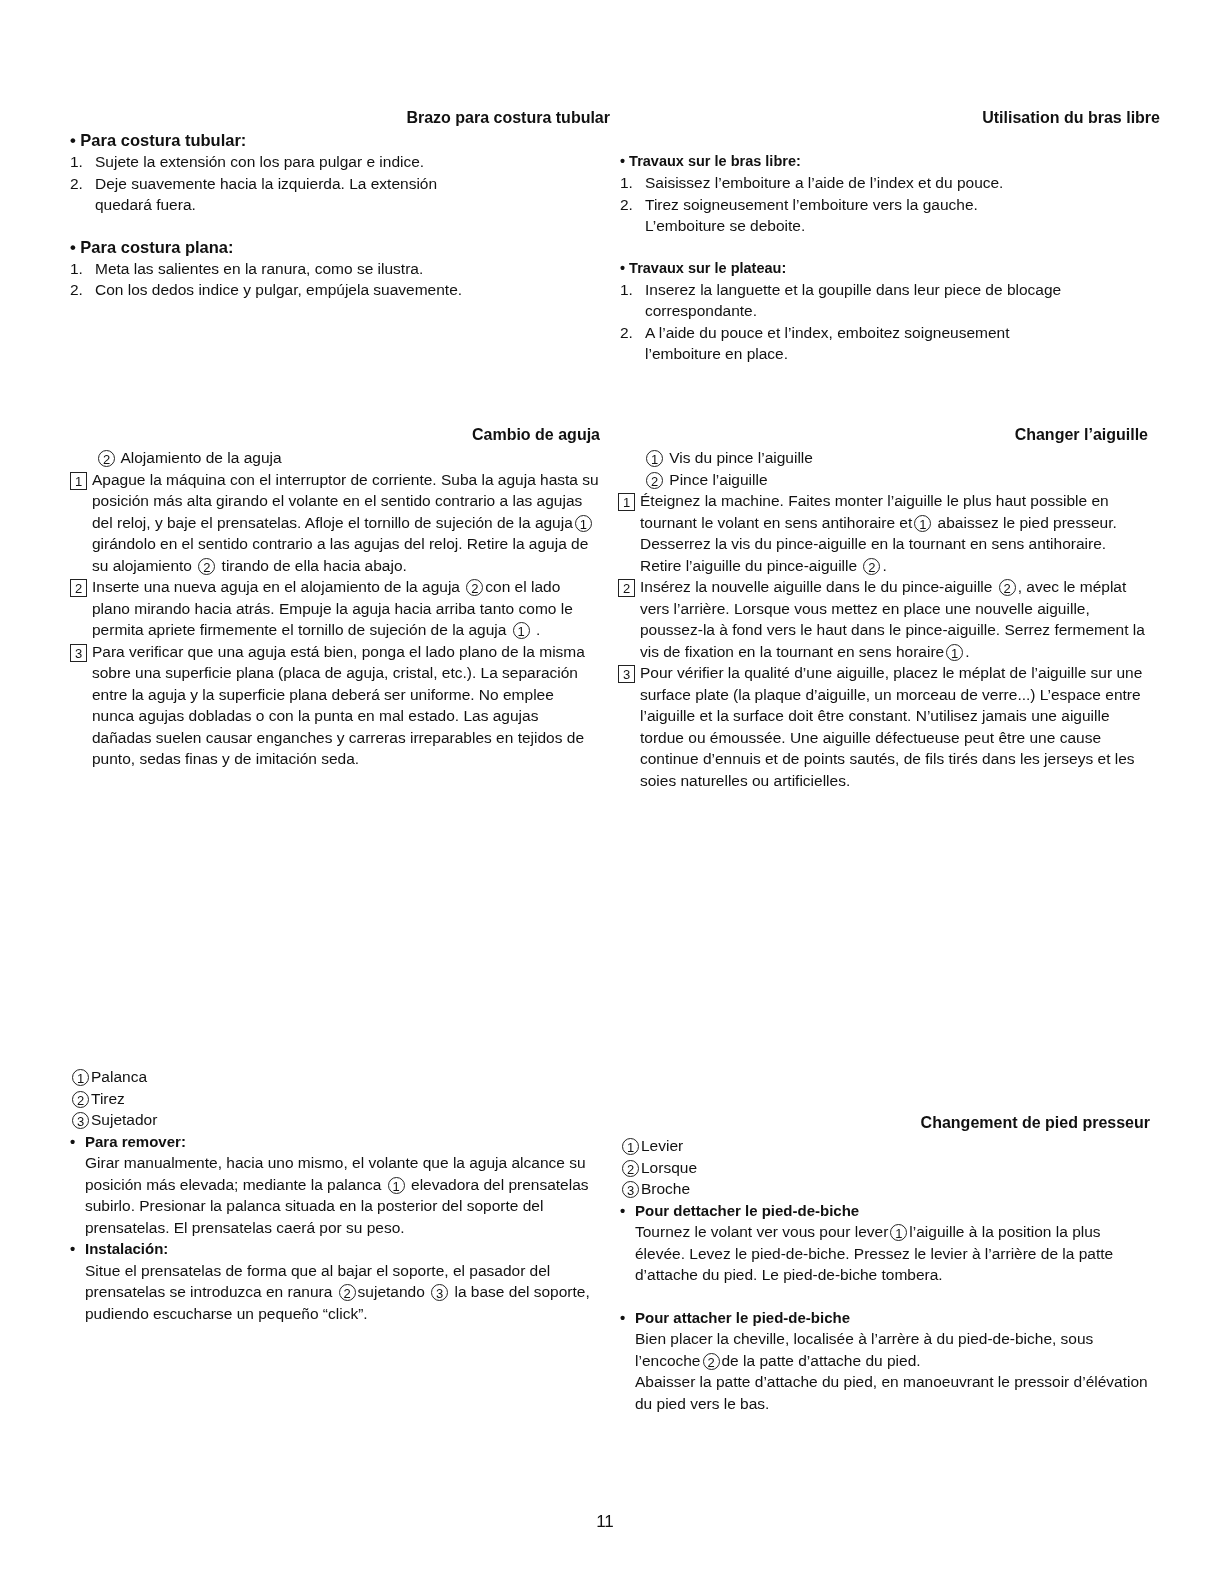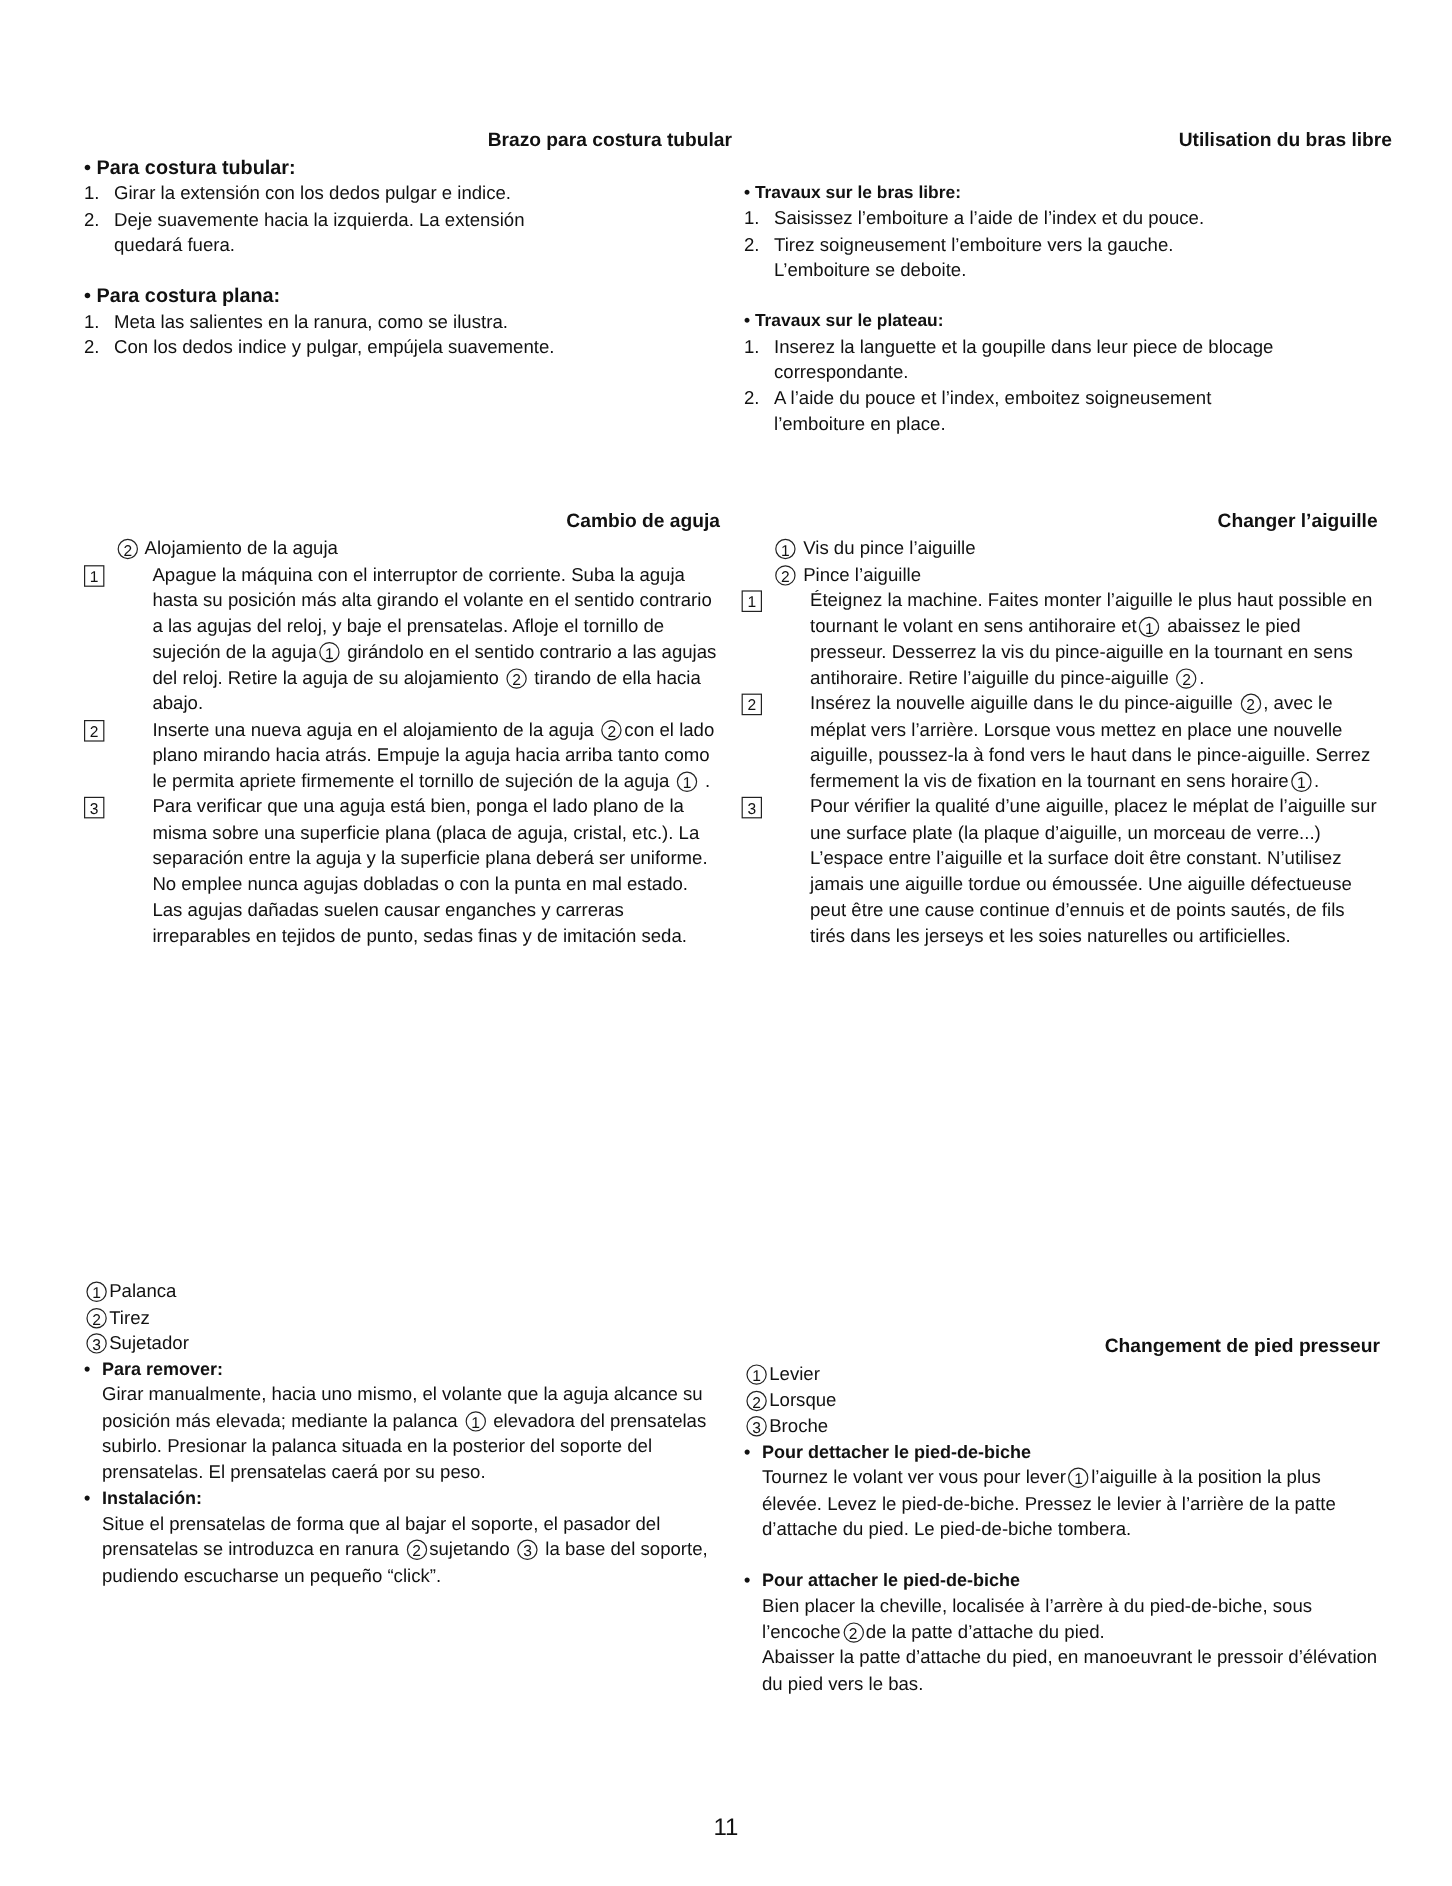--- a/index.html
+++ b/index.html
@@ -14,36 +14,36 @@
   .li .n { width: 25px; flex: none; }
   .li .t { flex: 1; }
   .gap { height: 21px; }
   .ref { padding-left: 26px; }
   .circ { display: inline-block; width: 17px; height: 17px; border: 1px solid #222; border-radius: 50%;
           font-size: 13px; line-height: 17px; text-align: center; vertical-align: -1px; margin: 0 2px; box-sizing: border-box; }
   .sq { display: inline-block; width: 17px; height: 18px; border: 1px solid #222; font-size: 13px; line-height: 17px;
         text-align: center; box-sizing: border-box; margin-right: 4px; vertical-align: -1px; }
   .step { display: flex; }
   .step .box { width: 22px; flex: none; }
-  .step .t { flex: 1; margin-left: 35px; }
+  .step .t { flex: 1; }
   .bul { display: flex; font-weight: bold; font-size: 15px; }
   .bul .dot { width: 15px; flex: none; }
   .ind { padding-left: 15px; }
-  #pagenum { position: absolute; left: 0; right: 0; top: 1512px; text-align: center; font-size: 20px; }
+  #pagenum { position: absolute; left: 0; right: 0; top: 1512px; text-align: center; font-size: 17px; }
 </style>
 </head>
 <body>
 
 <section class="col" style="left:70px; top:106px;">
   <h2>Brazo para costura tubular</h2>
   <div class="sub">• Para costura tubular:</div>
   <div class="ol">
     <div class="li">
         <span class="n">1.</span>
-        <span class="t">Girar la extensión con los dedos pulgar e indice.</span>
+        <span class="t">Sujete la extensión con los para pulgar e indice.</span>
       </div>
     <div class="li">
         <span class="n">2.</span>
         <span class="t" style="max-width:400px">Deje suavemente hacia la izquierda. La extensión quedará fuera.</span>
       </div>
   </div>
   <div class="gap"></div>
   <div class="sub">• Para costura plana:</div>
   <div class="ol">
     <div class="li">

